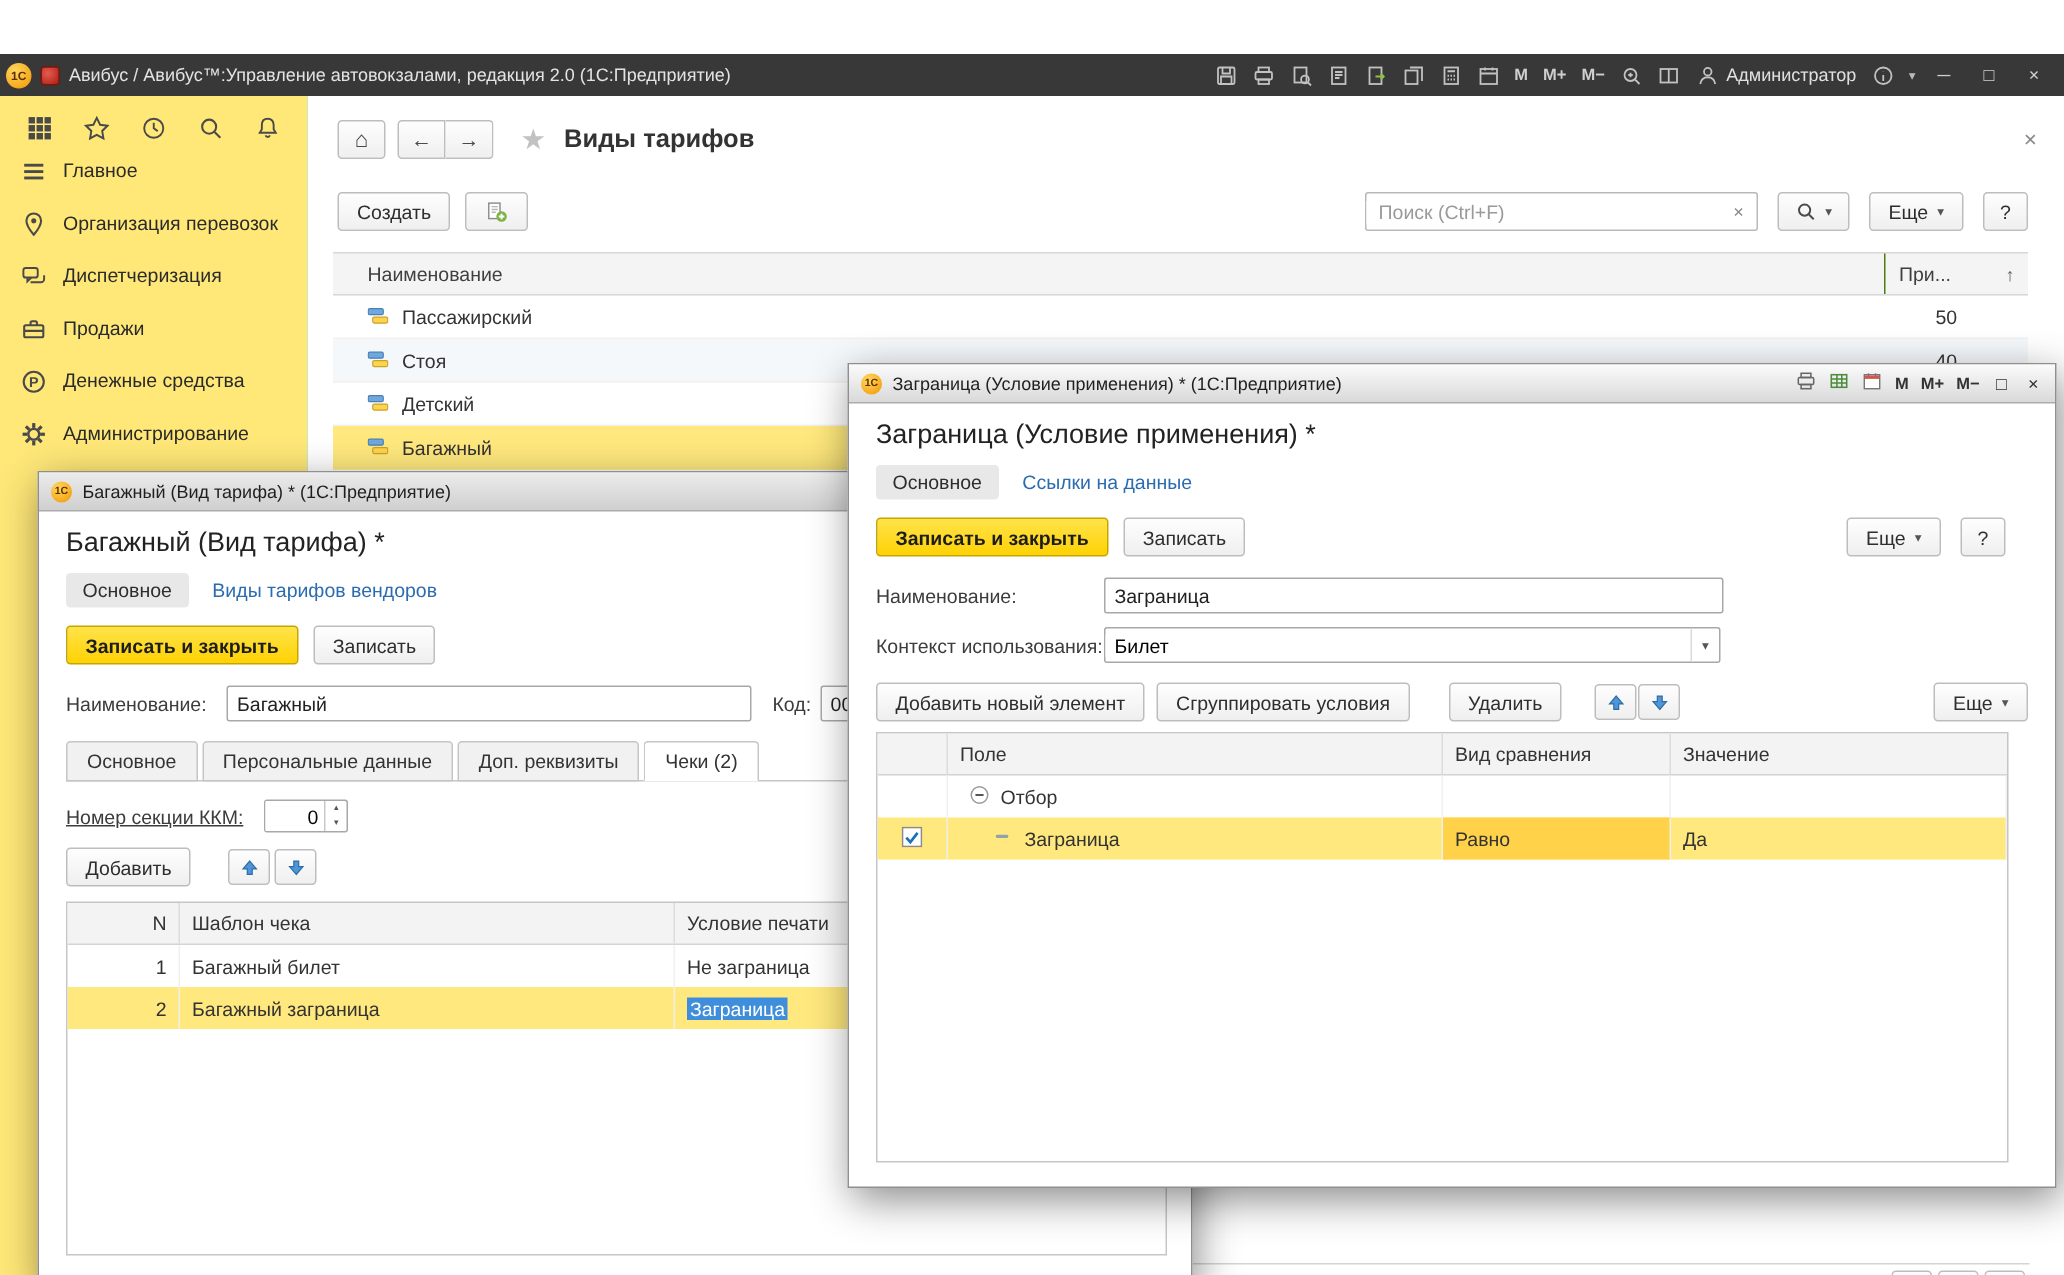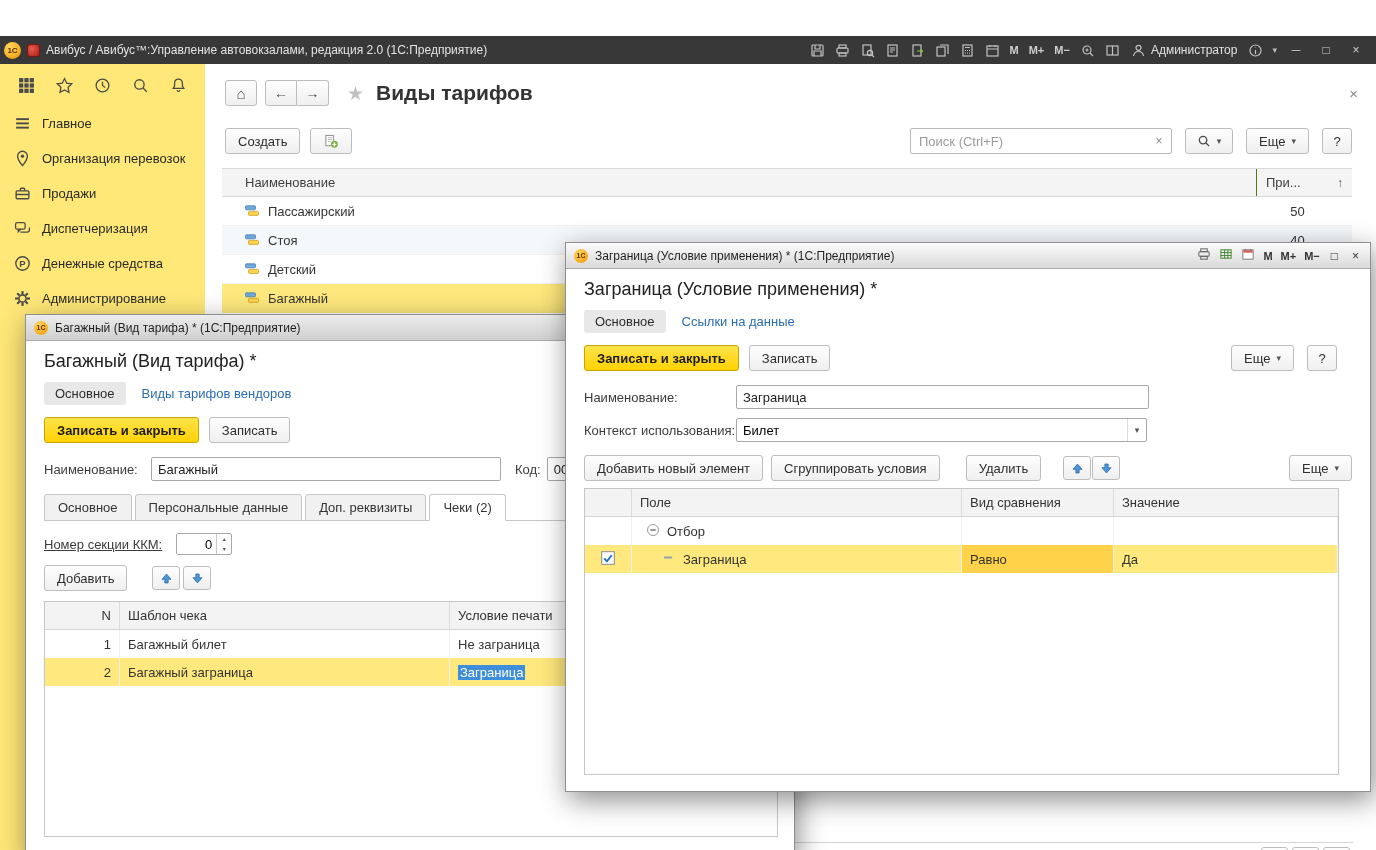--- a/index.html
+++ b/index.html
@@ -25,21 +25,21 @@
   .tb-mem{font-size:11px;font-weight:bold;color:#cfcfcf;padding:0 4px;}
   .tb-user{display:flex;align-items:center;gap:5px;font-size:12px;color:#e0e0e0;padding:0 5px;}
   .tb-caret{font-size:9px;color:#bbb;padding:0 3px;}
   .winctl{width:28px;height:22px;display:flex;align-items:center;justify-content:center;color:#cfcfcf;font-size:12px;}
 
   
   .sidebar{position:absolute;left:0;top:28px;width:205px;height:822px;background:#ffe878;}
   .sb-top{height:42px;display:flex;align-items:center;padding:0 8px;}
   .sbi{width:38px;height:30px;display:flex;align-items:center;justify-content:center;}
   .sbi svg{width:17px;height:17px;}
-  .sb-item{display:flex;align-items:center;gap:11px;padding:0 14px;height:35px;font-size:13px;color:#2a2a2a;}
+  .sb-item{display:flex;gap:11px;padding:0 14px;height:35px;font-size:13px;color:#2a2a2a;}
   .sb-item svg{width:17px;height:17px;flex:none;}
 
   
   .btn{display:inline-flex;align-items:center;justify-content:center;height:26px;padding:0 12px;
     background:linear-gradient(#fefefe,#efefef);border:1px solid #bdbdbd;border-radius:3px;
     font-family:inherit;font-size:13px;color:#2e2e2e;white-space:nowrap;}
   .btn.primary{background:linear-gradient(#ffe34a,#ffd204);border-color:#c7a500;font-weight:bold;color:#1d1d1d;}
   .caret{margin-left:6px;font-size:9px;color:#555;}
   .input{height:24px;border:1px solid #a8a8a8;border-radius:2px;padding:0 6px;font:inherit;color:#222;background:#fff;outline:none;}
   .flabel{color:#3c3c3c;white-space:nowrap;}
@@ -48,21 +48,21 @@
 
   
   .main{position:absolute;left:205px;top:28px;width:1171px;height:822px;background:#fff;}
   .m-header{position:absolute;left:20px;top:16px;display:flex;align-items:center;}
   .btn-home{width:32px;padding:0;font-size:15px;color:#4a4a4a;}
   .navpair{display:flex;margin-left:8px;}
   .navpair .btn{width:32px;padding:0;font-size:14px;color:#4a4a4a;}
   .navpair .btn:first-child{border-radius:3px 0 0 3px;}
   .navpair .btn:last-child{border-radius:0 3px 3px 0;border-left:none;}
   .m-star{font-size:19px;color:#c2c2c2;margin-left:18px;}
-  .m-title{font-size:21px;font-weight:bold;color:#333;margin-left:12px;}
+  .m-title{font-size:17px;font-weight:bold;color:#333;margin-left:12px;}
   .m-close{position:absolute;right:18px;top:22px;color:#8a8a8a;font-size:15px;line-height:1;}
   .m-toolbar{position:absolute;left:20px;top:64px;display:flex;gap:10px;align-items:center;}
   .m-toolbar-right{position:absolute;right:24px;top:64px;display:flex;gap:13px;align-items:center;}
   .search{position:relative;width:262px;height:26px;border:1px solid #b9b9b9;border-radius:2px;display:flex;align-items:center;background:#fff;}
   .search input{border:none;outline:none;flex:1;padding:0 8px;font:inherit;color:#333;min-width:0;}
   .search input::placeholder{color:#9a9a9a;}
   .search .clear{width:24px;text-align:center;color:#8a8a8a;font-size:12px;}
   .btn-search{width:48px;padding:0;}
   .btn-search svg{width:14px;height:14px;stroke:#4a4a4a;fill:none;stroke-width:1.4;}
   .btn-help{width:30px;padding:0;}
@@ -309,32 +309,32 @@
       </div>
       <div class="sb-item">
         <svg viewBox="0 0 16 16">
             <path d="M8 1.2a4.6 4.6 0 0 1 4.6 4.6c0 3.4-4.6 8.8-4.6 8.8S3.4 9.2 3.4 5.8A4.6 4.6 0 0 1 8 1.2z" fill="none" stroke="#4a4a4a" stroke-width="1.3"></path>
             <circle cx="8" cy="5.8" r="1.6" fill="#4a4a4a"></circle>
           </svg>
         <span>Организация перевозок</span>
       </div>
       <div class="sb-item">
         <svg viewBox="0 0 16 16">
-            <rect x="2" y="5.5" width="12" height="7.5" rx="1" fill="none" stroke="#4a4a4a" stroke-width="1.3"></rect>
-            <path d="M6 5.5V4a1 1 0 0 1 1-1h2a1 1 0 0 1 1 1v1.5M2 9h12" fill="none" stroke="#4a4a4a" stroke-width="1.3"></path>
-          </svg>
-        <span>Продажи</span>
-      </div>
-      <div class="sb-item">
-        <svg viewBox="0 0 16 16">
             <rect x="1.5" y="2.5" width="9" height="6" rx="1.5" fill="none" stroke="#4a4a4a" stroke-width="1.2"></rect>
             <path d="M6 11.5h6.5a2 2 0 0 0 2-2V7" fill="none" stroke="#4a4a4a" stroke-width="1.2"></path>
             <path d="M4 8.5v2.5l2.5-2.5" fill="none" stroke="#4a4a4a" stroke-width="1.2"></path>
           </svg>
         <span>Диспетчеризация</span>
+      </div>
+      <div class="sb-item">
+        <svg viewBox="0 0 16 16">
+            <rect x="2" y="5.5" width="12" height="7.5" rx="1" fill="none" stroke="#4a4a4a" stroke-width="1.3"></rect>
+            <path d="M6 5.5V4a1 1 0 0 1 1-1h2a1 1 0 0 1 1 1v1.5M2 9h12" fill="none" stroke="#4a4a4a" stroke-width="1.3"></path>
+          </svg>
+        <span>Продажи</span>
       </div>
       <div class="sb-item">
         <svg viewBox="0 0 16 16">
             <circle cx="8" cy="8" r="6.3" fill="none" stroke="#4a4a4a" stroke-width="1.3"></circle>
             <text x="8" y="11.2" text-anchor="middle" font-size="9" fill="#4a4a4a" font-family="Liberation Sans, DejaVu Sans, sans-serif" font-weight="bold">Р</text>
           </svg>
         <span>Денежные средства</span>
       </div>
       <div class="sb-item">
         <svg viewBox="0 0 16 16">

